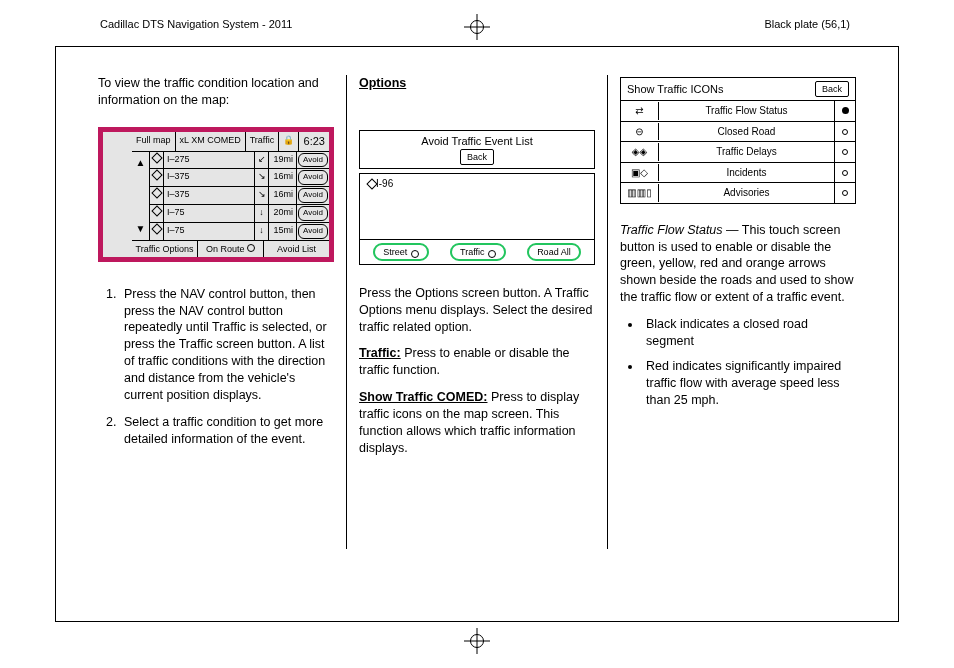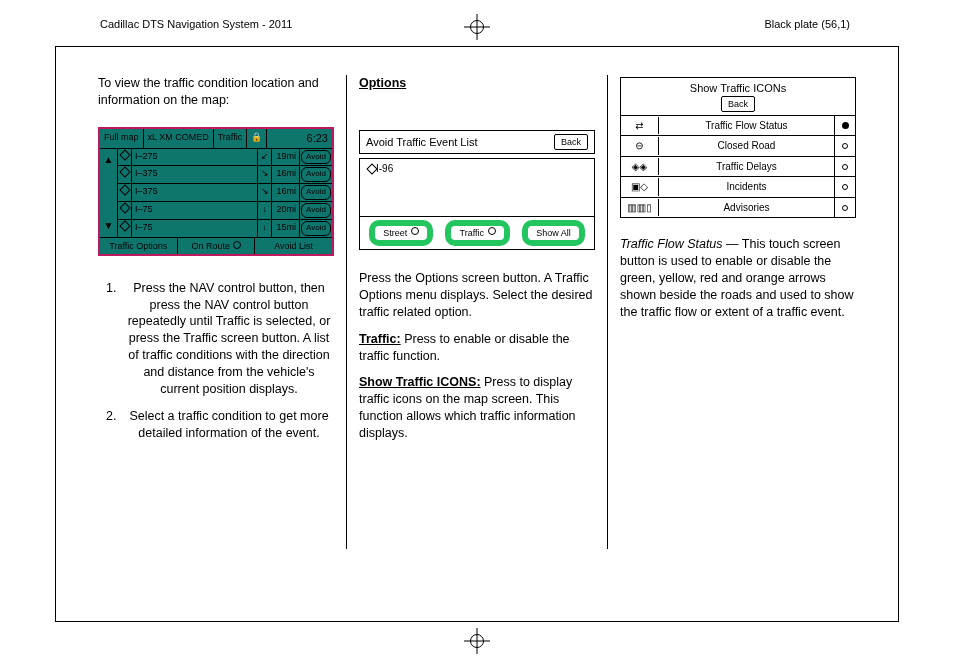--- a/index.html
+++ b/index.html
@@ -36,27 +36,27 @@
   }
   .header-rule { border-bottom: 2px solid #000; padding-bottom: 4px; margin-bottom: 18px; }
   .page-num { font-weight: bold; font-size: 17px; margin-right: 22px; }
   .chapter { font-weight: bold; font-size: 17px; }
   .columns { display: flex; gap: 0; height: calc(100% - 48px); }
   .col { flex: 1; padding: 0 12px; font-size: 12.5px; line-height: 1.35; }
   .col.mid { border-left: 1px solid #000; border-right: 1px solid #000; }
   .p { margin-bottom: 10px; }
   .bold { font-weight: bold; text-decoration: underline; }
   ol.steps { list-style: decimal; padding-left: 22px; margin-top: 10px; }
-  ol.steps li { margin-bottom: 10px; padding-left: 4px; text-align: center; }
+  ol.steps li { margin-bottom: 10px; padding-left: 4px; }
   ul.bul { list-style: disc; padding-left: 22px; }
   ul.bul li { margin-bottom: 8px; padding-left: 4px; }
   .em { font-style: italic; }
 
   
-  .fig-box { border: 2px solid #be185d; font-size: 9px; margin: 18px 0 24px; background:#0f766e; }
+  .fig-box { border: 5px solid #be185d; font-size: 9px; margin: 18px 0 24px; background:#e5e5e5;padding-left:29px; }
   .tel { width: 100%; }
   .tel-top { display:flex; border-bottom:1px solid #000; }
   .tel-top div { border-right:1px solid #000; padding:2px 4px; }
   .tel-top div:last-child { border-right:none; flex:1; text-align:right; font-size:11px; }
   .tel-title { padding:3px 6px; font-size:11px; border-bottom:1px solid #000; }
   .tel-list { display:flex; }
   .tel-arrows { width:18px; display:flex; flex-direction:column; justify-content:space-between;
     align-items:center; padding:4px 0; border-right:1px solid #000; font-size:10px; }
   .tel-rows { flex:1; }
   .tel-row { display:flex; border-bottom:1px solid #000; }
@@ -67,31 +67,31 @@
   .tel-dir { width:14px; border-right:1px solid #000; text-align:center; }
   .tel-di { width:28px; border-right:1px solid #000; text-align:right; }
   .tel-av { width:30px; text-align:center; border:1px solid #000; border-radius:6px; margin:1px; font-size:8px; }
   .tel-bot { display:flex; border-top:1px solid #000; }
   .tel-bot div { flex:1; text-align:center; padding:2px; border-right:1px solid #000; }
   .tel-bot div:last-child { border-right:none; }
 
   
   .avl { width: 100%; font-size:10px; }
   .avl-hdr { display:flex; justify-content:space-between; align-items:center;
-    border:1px solid #000; padding:3px 6px; margin-bottom:4px; }
+    border:1px solid #000; padding:3px 6px; margin-bottom:4px;flex-direction:column; }
   .avl-back { border:1px solid #000; border-radius:2px; padding:1px 6px; font-size:9px; }
   .avl-body { border:1px solid #000; height:92px; position:relative; }
   .avl-item { padding:3px 8px; display:flex; align-items:center; gap:0; }
   .avl-bot { display:flex; justify-content:space-around; padding:3px; position:absolute; bottom:0; left:0; right:0; border-top:1px solid #000;}
-  .avl-chip { border:6px solid #22c55e; border-radius:10px; padding:1px 8px; font-size:9px; display:flex; align-items:flex-start; gap:4px;}
+  .avl-chip { border:2px solid #22c55e; border-radius:10px; padding:1px 8px; font-size:9px; display:flex; align-items:flex-end; gap:4px;}
   .rad { width:8px; height:8px; border:1px solid #000; border-radius:50%; display:inline-block;}
 
   
   .sti { width:100%; font-size:10px; border:1px solid #000; }
-  .sti-hdr { display:flex; justify-content:space-between; align-items:center; padding:3px 6px; border-bottom:1px solid #000;flex-direction:column; }
+  .sti-hdr { display:flex; justify-content:space-between; align-items:center; padding:3px 6px; border-bottom:1px solid #000; }
   .sti-row { display:flex; align-items:center; border-bottom:1px solid #000; }
   .sti-row:last-child { border-bottom:none; }
   .sti-ic { width:38px; text-align:center; border-right:1px solid #000; padding:2px; font-size:10px;}
   .sti-lbl { flex:1; text-align:center; padding:3px; border-right:1px solid #000;}
   .sti-rad { width:20px; text-align:center; padding:3px;}
   .dot { width:7px; height:7px; background:#000; border-radius:50%; display:inline-block;}
   .dot.hollow { background:#fff; border:1px solid #000; width:6px; height:6px;}
   .dia { display:inline-block; width:8px; height:8px; border:1px solid #000; transform:rotate(45deg);}
 </style>
 </head>
@@ -200,29 +200,29 @@
           </div>
           <div class="avl-bot">
             <span class="avl-chip">
                 <span>Street</span>
                 <span class="rad"></span>
               </span>
             <span class="avl-chip">
                 <span>Traffic</span>
                 <span class="rad"></span>
               </span>
-            <span class="avl-chip">Show All</span>
+            <span class="avl-chip">Road All</span>
           </div>
         </div>
       </div>
 
       <div style="height:20px"></div>
       <div class="p">Press the Options screen button. A Traffic Options menu displays. Select the desired traffic related option.</div>
       <div class="p"><span class="bold">Traffic:</span><span>  Press to enable or disable the traffic function.</span></div>
-      <div class="p"><span class="bold">Show Traffic ICONS:</span><span>  Press to display traffic icons on the map screen. This function allows which traffic information displays.</span></div>
+      <div class="p"><span class="bold">Show Traffic COMED:</span><span>  Press to display traffic icons on the map screen. This function allows which traffic information displays.</span></div>
     </div>
 
     <div class="col">
       <div class="sti" style="margin-top:2px; margin-bottom:18px;">
         <div class="sti-hdr">
           <span style="font-size:11px;">Show Traffic ICONs</span>
           <span class="avl-back">Back</span>
         </div>
         <div class="sti-row">
           <div class="sti-ic">⇄</div>
@@ -245,15 +245,19 @@
           <div class="sti-rad"><span class="dot hollow"></span></div>
         </div>
         <div class="sti-row">
           <div class="sti-ic">▥▥▯</div>
           <div class="sti-lbl">Advisories</div>
           <div class="sti-rad"><span class="dot hollow"></span></div>
         </div>
       </div>
 
       <div class="p"><span class="em">Traffic Flow Status</span><span> — This touch screen button is used to enable or disable the green, yellow, red and orange arrows shown beside the roads and used to show the traffic flow or extent of a traffic event.</span></div>
+      <ul class="bul">
+        <li>Black indicates a closed road segment</li>
+        <li>Red indicates significantly impaired traffic flow with average speed less than 25 mph.</li>
+      </ul>
     </div>
   </div>
 </div>
 
 </body></html>

